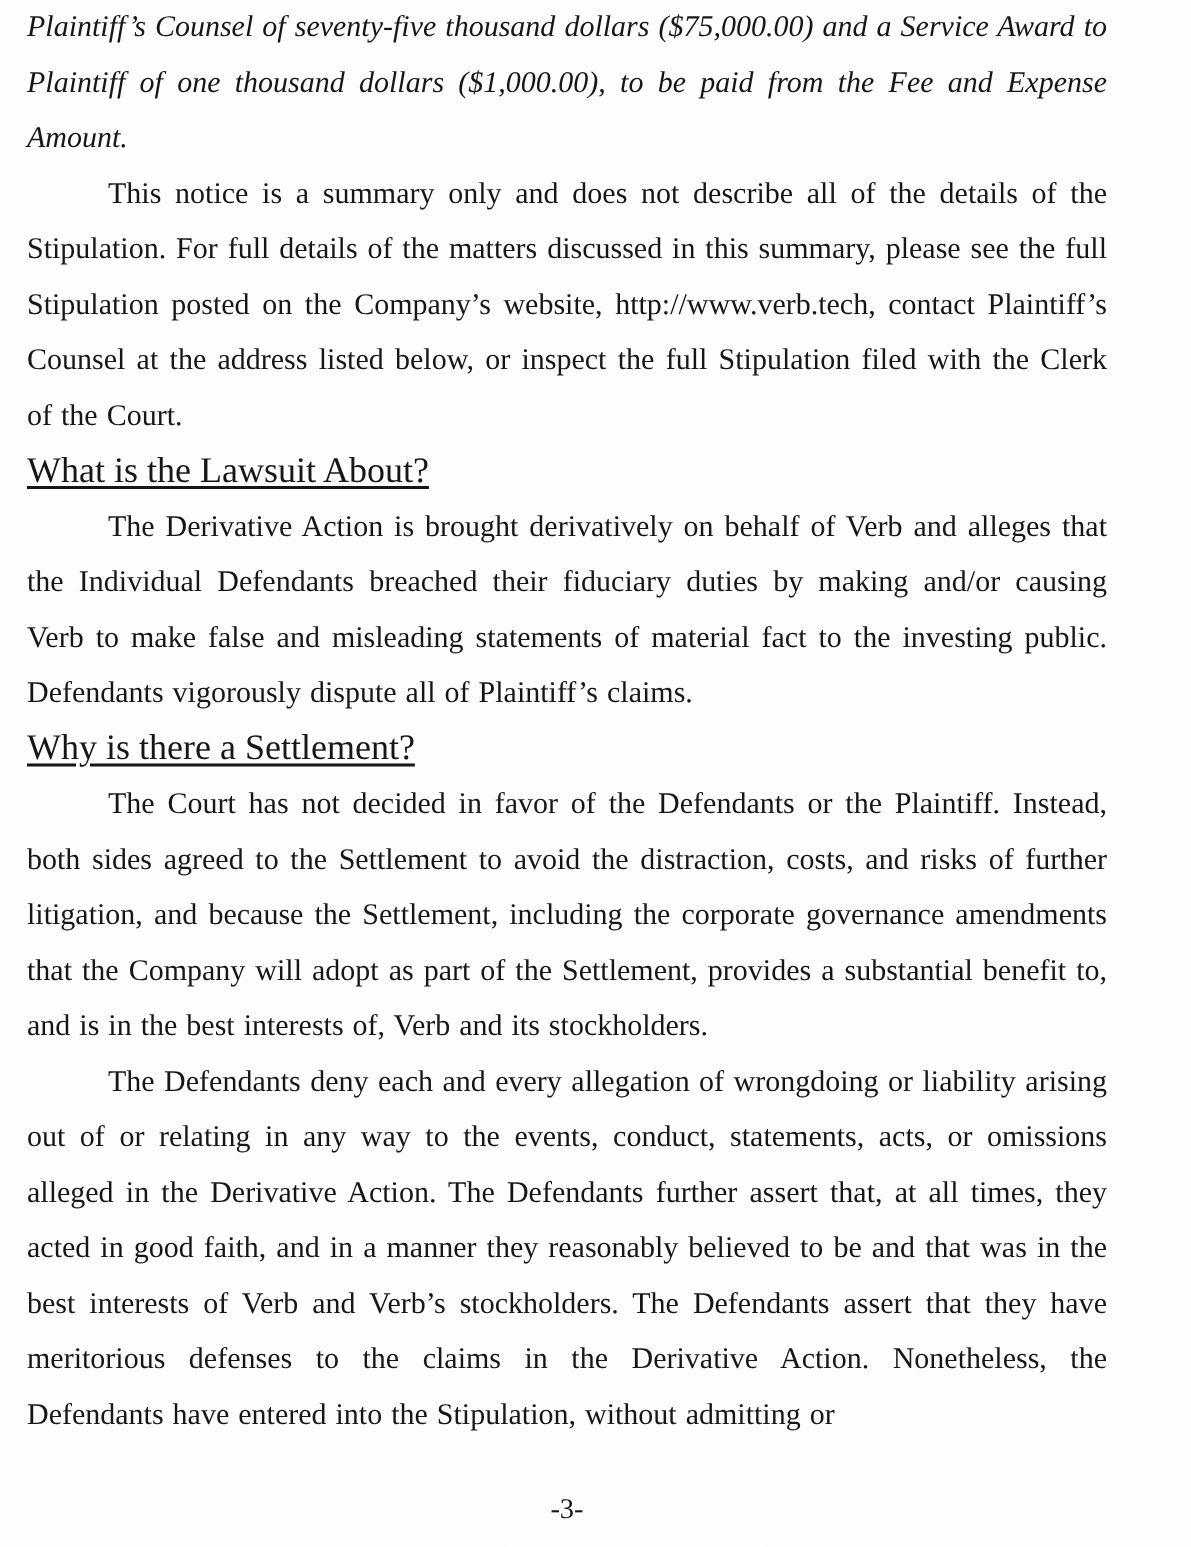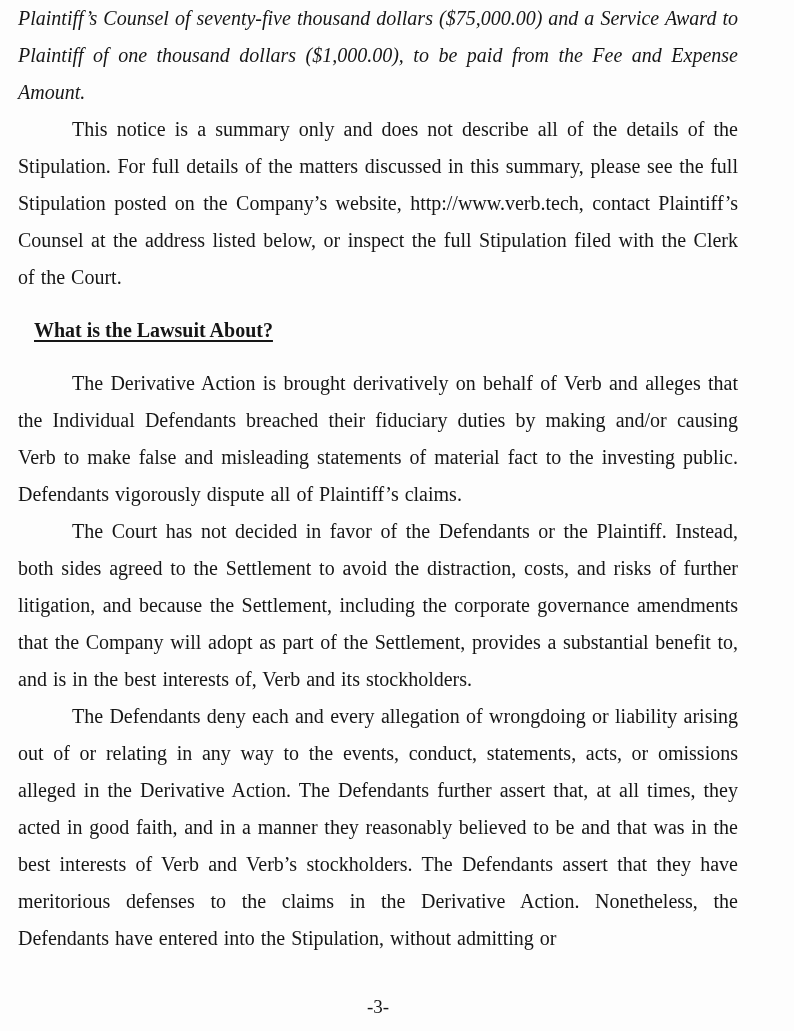--- a/index.html
+++ b/index.html
@@ -28,23 +28,23 @@
     margin: 0;
     text-align: justify;
     text-indent: 54px;
     word-spacing: 1px;
   }
   .para.no-indent {
     text-indent: 0;
     font-style: italic;
   }
   .heading {
-    margin: 16px;
-    font-size: 20px;
-    font-weight: bold;
+    margin: 0;
+    font-size: 24px;
+    font-weight: normal;
     line-height: 37px;
     text-align: left;
     text-decoration: underline;
     text-underline-offset: 3px;
   }
   .footer {
     position: absolute;
     left: 18px;
     top: 993px;
     width: 720px;
@@ -55,17 +55,18 @@
 </style>
 </head>
 <body>
 
 <div class="page">
   <div class="content">
     <p class="para no-indent">Plaintiff’s Counsel of seventy-five thousand dollars ($75,000.00) and a Service Award to Plaintiff of one thousand dollars ($1,000.00), to be paid from the Fee and Expense Amount.</p>
     <p class="para">This notice is a summary only and does not describe all of the details of the Stipulation.  For full details of the matters discussed in this summary, please see the full Stipulation posted on the Company’s website, http://www.verb.tech, contact Plaintiff’s Counsel at the address listed below, or inspect the full Stipulation filed with the Clerk of the Court.</p>
     <h2 class="heading">What is the Lawsuit About?</h2>
     <p class="para">The Derivative Action is brought derivatively on behalf of Verb and alleges that the Individual Defendants breached their fiduciary duties by making and/or causing Verb to make false and misleading statements of material fact to the investing public.  Defendants vigorously dispute all of Plaintiff’s claims.</p>
+    <h2 class="heading">Why is there a Settlement?</h2>
     <p class="para">The Court has not decided in favor of the Defendants or the Plaintiff.  Instead, both sides agreed to the Settlement to avoid the distraction, costs, and risks of further litigation, and because the Settlement, including the corporate governance amendments that the Company will adopt as part of the Settlement, provides a substantial benefit to, and is in the best interests of, Verb and its stockholders.</p>
     <p class="para">The Defendants deny each and every allegation of wrongdoing or liability arising out of or relating in any way to the events, conduct, statements, acts, or omissions alleged in the Derivative Action.  The Defendants further assert that, at all times, they acted in good faith, and in a manner they reasonably believed to be and that was in the best interests of Verb and Verb’s stockholders.  The Defendants assert that they have meritorious defenses to the claims in the Derivative Action.  Nonetheless, the Defendants have entered into the Stipulation, without admitting or</p>
   </div>
   <div class="footer">-3-</div>
 </div>
 
 </body></html>

